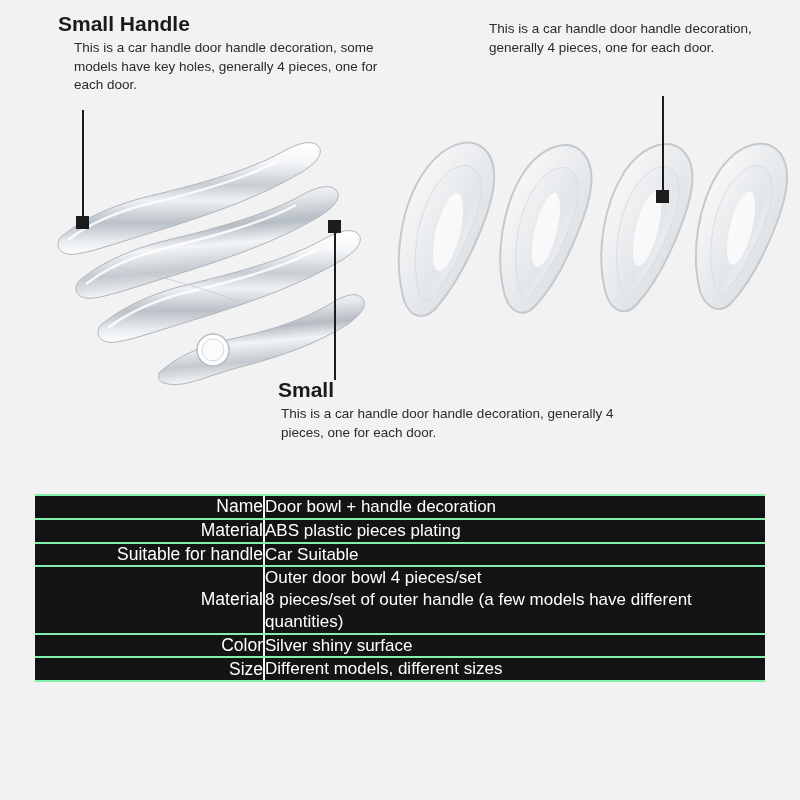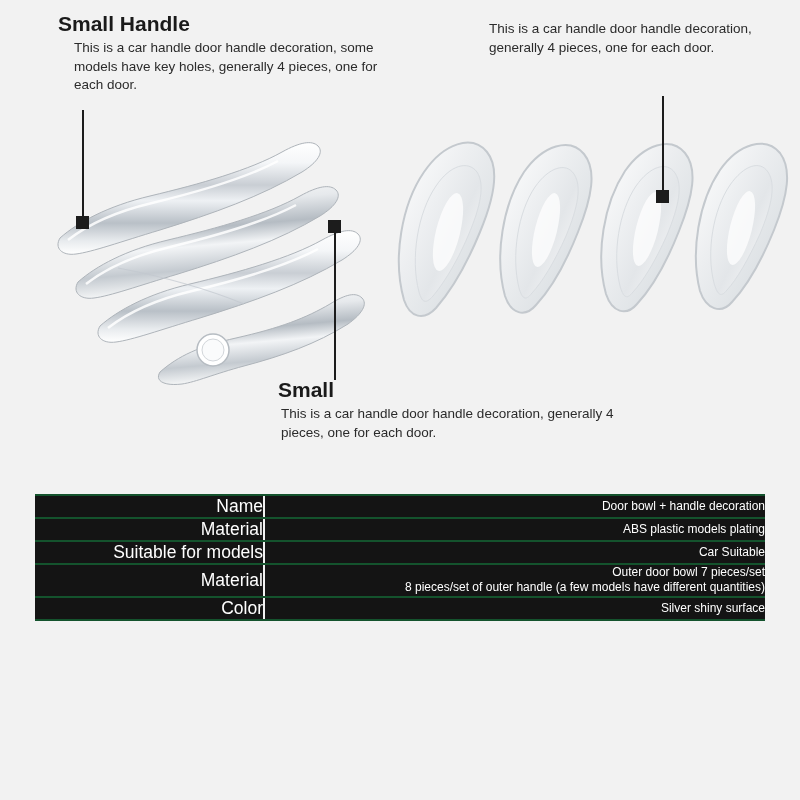--- a/index.html
+++ b/index.html
@@ -81,47 +81,45 @@
   }
 
   
   .spec-table {
     position: absolute;
     left: 35px;
     top: 494px;
     width: 730px;
     border-collapse: separate;
     border-spacing: 0 2px;
-    background: #14532d;
+    background: #86efac;
   }
   .spec-table td {
     background: #141414;
     color: #ffffff;
     vertical-align: middle;
     padding: 0;
   }
   .spec-label {
     width: 228px;
     text-align: right;
     padding: 9px 18px 9px 10px;
     font-size: 17.5px;
     color: #ffffff;
     border-right: 2px solid #f2f2f2;
     white-space: nowrap;
   }
   .spec-value {
     padding: 9px 0 9px 16px;
-    font-size: 12px;
+    font-size: 17px;
     color: #f0f0f0;
     line-height: 1.28;
-    text-align: right;
   }
   .spec-value .line2 {
     display: block;
-    padding-left: 29px;
   }
 </style>
 </head>
 <body>
 
 <div class="page">
 
   <svg class="art" viewBox="0 0 800 470" xmlns="http://www.w3.org/2000/svg">
     <defs>
       <linearGradient id="chromeH" x1="0" y1="0" x2="0" y2="1">
@@ -219,38 +217,44 @@
     <tbody>
       <tr>
         <td class="spec-label">Name</td>
         <td class="spec-value">
           <span>Door bowl + handle decoration</span>
         </td>
       </tr>
       <tr>
         <td class="spec-label">Material</td>
         <td class="spec-value">
-          <span>ABS plastic models plating</span>
-        </td>
-      </tr>
-      <tr>
-        <td class="spec-label">Suitable for models</td>
+          <span>ABS plastic pieces plating</span>
+        </td>
+      </tr>
+      <tr>
+        <td class="spec-label">Suitable for handle</td>
         <td class="spec-value">
           <span>Car Suitable</span>
         </td>
       </tr>
       <tr>
         <td class="spec-label">Material</td>
         <td class="spec-value">
-          <span>Outer door bowl 7 pieces/set</span>
+          <span>Outer door bowl 4 pieces/set</span>
           <span class="line2">8 pieces/set of outer handle (a few models have different quantities)</span>
         </td>
       </tr>
       <tr>
         <td class="spec-label">Color</td>
         <td class="spec-value">
           <span>Silver shiny surface</span>
+        </td>
+      </tr>
+      <tr>
+        <td class="spec-label">Size</td>
+        <td class="spec-value">
+          <span>Different models, different sizes</span>
         </td>
       </tr>
     </tbody>
   </table>
 
 </div>
 
 </body></html>

